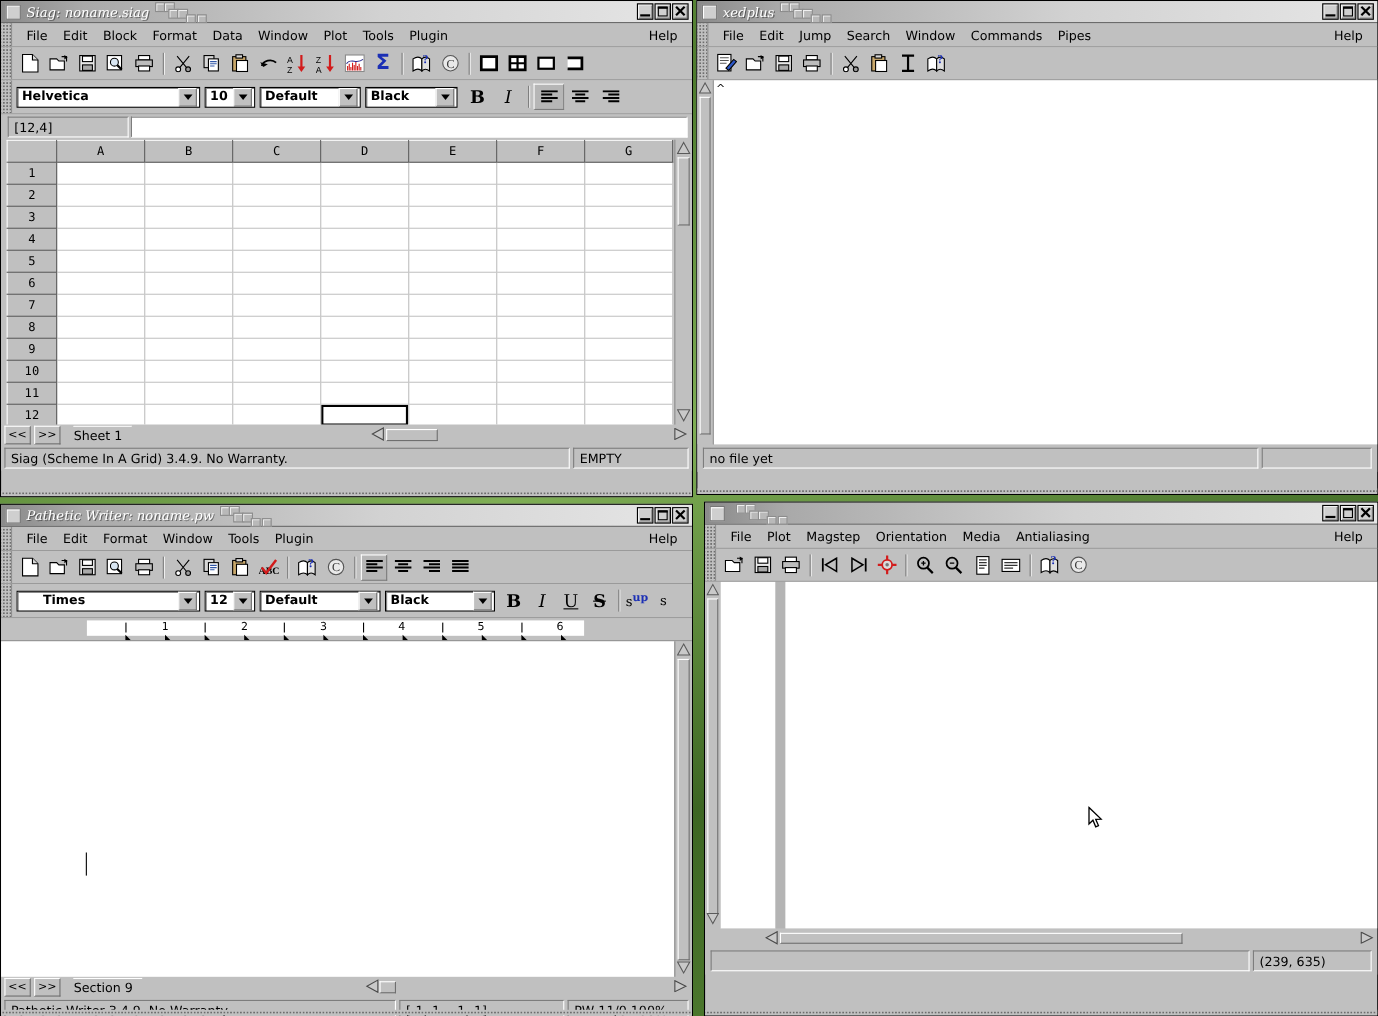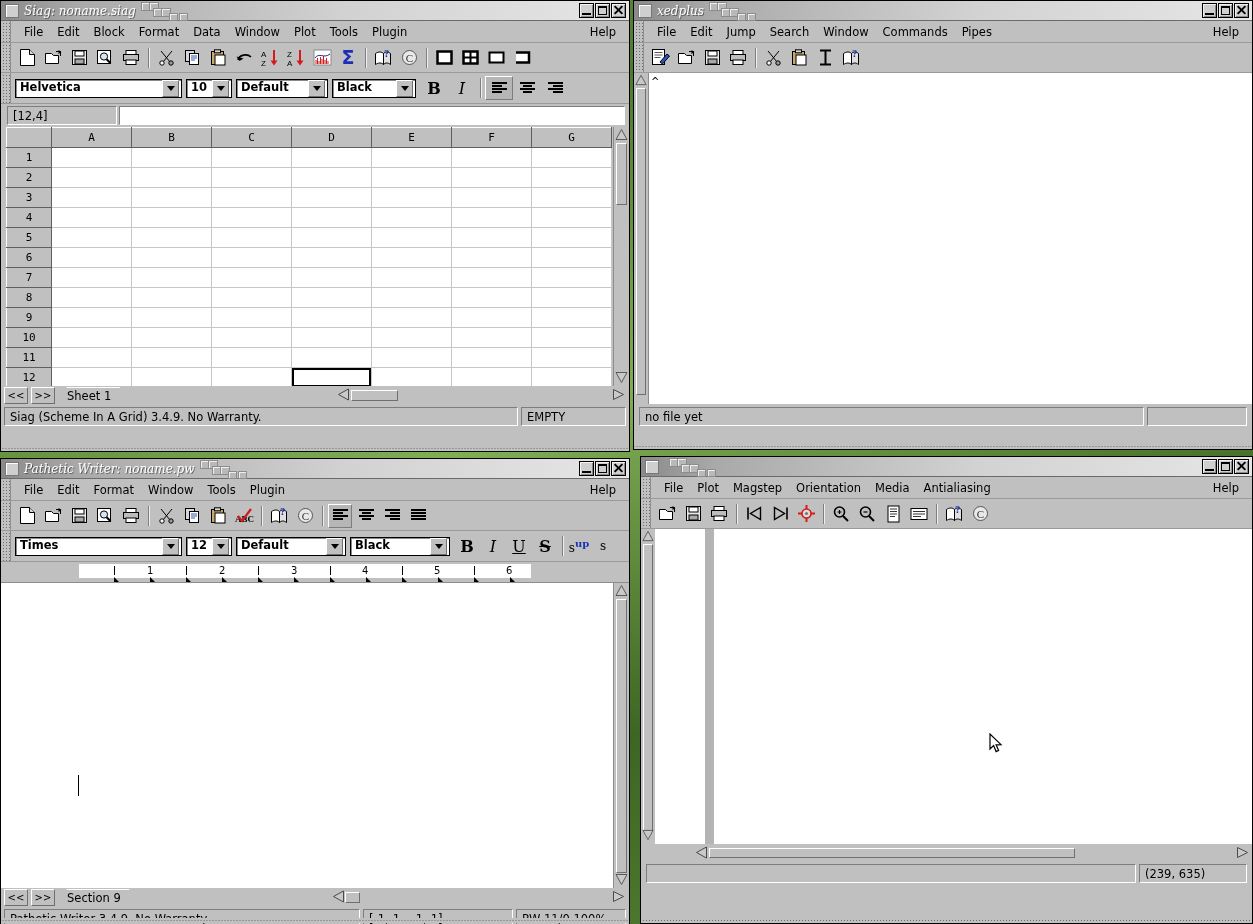--- a/index.html
+++ b/index.html
@@ -815,21 +815,21 @@
         <svg width="17" height="13" viewBox="0 0 17 13">
             <path d="M1 1h15M1 4h15M1 7h15M1 10h15" stroke="#000" stroke-width="1.8"></path>
           </svg>
       </div>
     </div>
   </div>
 
   <div class="bar fmtbar" style="overflow:hidden;">
     <div class="grip"></div>
     <div style="display:flex;align-items:center;padding-left:4px;">
-      <div class="combo" style="width:167px;">
+      <div class="combo" style="width:167px;padding-left:19px;">
         <span>Times</span>
         <div class="arrow"></div>
       </div>
       <div class="combo" style="width:46px;">
         <span>12</span>
         <div class="arrow"></div>
       </div>
       <div class="combo" style="width:110px;">
         <span>Default</span>
         <div class="arrow"></div>

